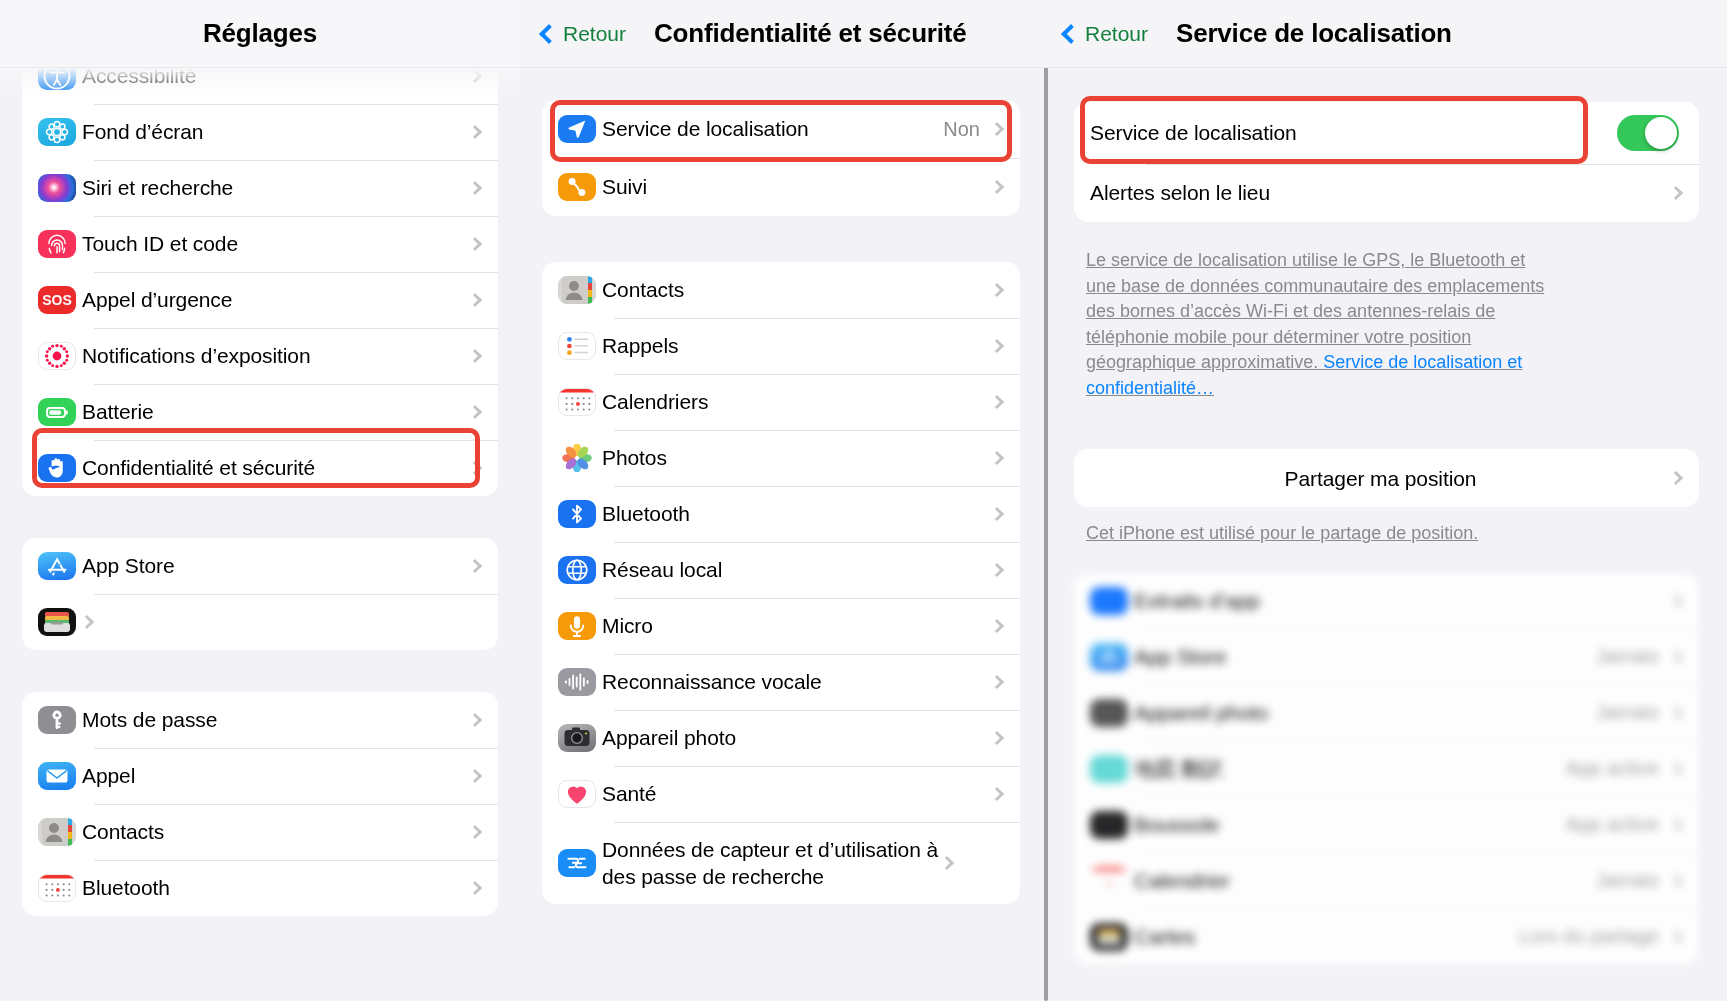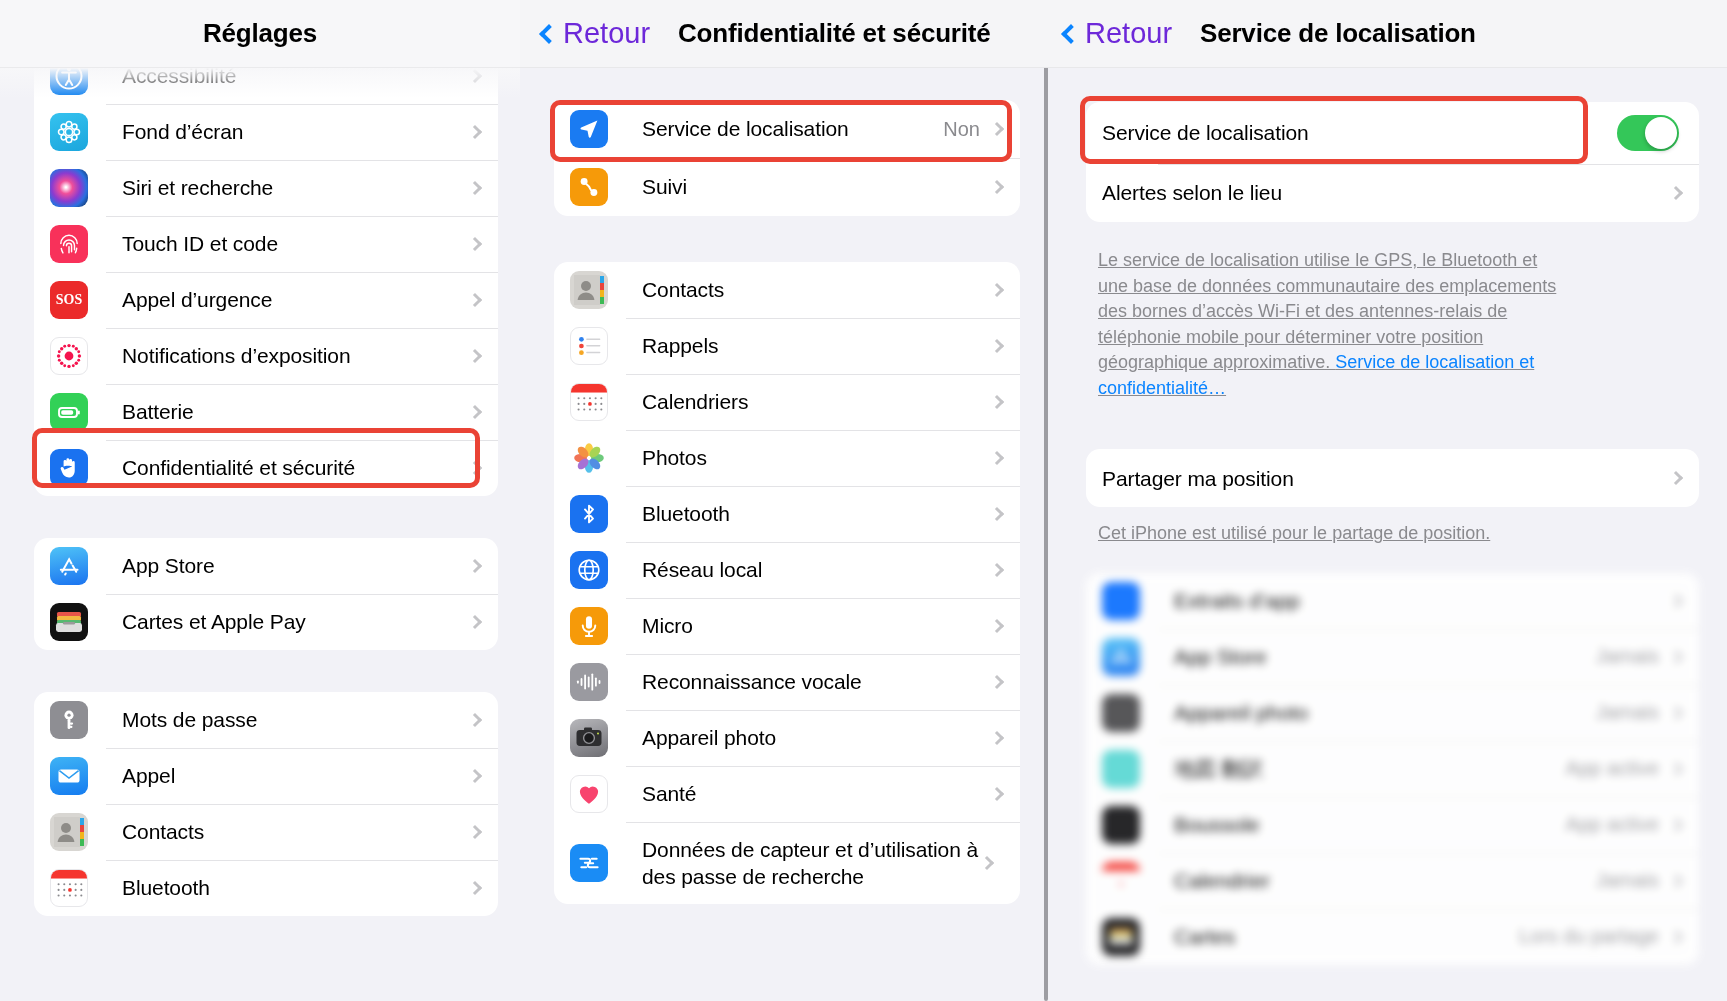--- a/index.html
+++ b/index.html
@@ -31,31 +31,31 @@
   .navbar.plain { background: #f5f5f7; }
   .nav-title {
     font-size: 26px; font-weight: bold; color: #000;
     letter-spacing: -.2px;
   }
   .nav-title.centered {
     position: absolute; left: 0; right: 0; text-align: center;
   }
   .back-btn {
     display: flex; align-items: center; gap: 5px;
-    color: #6d28d9; font-size: 29px; cursor: pointer;
+    color: #15803d; font-size: 21px; cursor: pointer;
     position: relative; z-index: 3;
   }
   .chev-back {
     display: inline-block; width: 14px; height: 14px;
     border-left: 4px solid #0a84ff; border-bottom: 4px solid #0a84ff;
     transform: rotate(45deg); margin-right: 2px;
   }
 
   
-  .scroll { height: calc(1001px - 68px); overflow: hidden; position: relative; padding-left: 12px; }
+  .scroll { height: calc(1001px - 68px); overflow: hidden; position: relative; }
   .group {
     background: #fff; border-radius: 14px; margin: 0 22px 26px 22px;
     overflow: hidden;
   }
   .group.flush-top { border-top-left-radius: 0; border-top-right-radius: 0; margin-top: 0; }
   .row {
     display: flex; align-items: center; min-height: 56px;
     padding: 0 14px 0 16px; position: relative; cursor: pointer;
   }
   .row + .row::before {
@@ -69,23 +69,23 @@
   .row-label.two-line { padding: 8px 0; }
   .row-value { font-size: 20px; color: #8a8a8e; margin-right: 12px; }
   .chev {
     width: 10px; height: 10px; flex: 0 0 auto;
     border-top: 3px solid #c4c4c7; border-right: 3px solid #c4c4c7;
     transform: rotate(45deg); margin-right: 4px;
   }
 
   
   .icon {
-    width: 38px; height: 38px; border-radius: 9px; margin-right: 34px;
+    width: 38px; height: 28px; border-radius: 9px; margin-right: 6px;
     flex: 0 0 auto; display: flex; align-items: center; justify-content: center;
-    overflow: hidden; position: relative; font-family: Liberation Serif, serif;
+    overflow: hidden; position: relative;
   }
   .icon svg { display: block; }
   .icon-label { font-size: 14px; font-weight: bold; color:#fff; }
 
   
   .footnote {
     font-size: 18px; line-height: 1.42; color: #8a8a8e;
     margin: 4px 30px 26px 34px;
     text-decoration: underline;
   }
@@ -253,21 +253,20 @@
         <div class="row">
           <div class="icon" style="background:#111;">
             <svg width="38" height="38" viewBox="0 0 38 38">
                 <rect x="7" y="9" width="24" height="5" rx="1.6" fill="#e8554a"></rect>
                 <rect x="7" y="13" width="24" height="5" rx="1.6" fill="#f4b942"></rect>
                 <rect x="7" y="17" width="24" height="5" rx="1.6" fill="#56b870"></rect>
                 <rect x="6" y="20" width="26" height="9" rx="2.4" fill="#dedede"></rect>
                 <rect x="13" y="19" width="12" height="2.6" rx="1.3" fill="#9a9a9a"></rect>
               </svg>
           </div>
-          <div class="row-label">Cartes et Apple Pay</div>
           <div class="chev"></div>
         </div>
       </div>
 
       <div class="group" style="margin-top:42px;">
         <div class="row">
           <div class="icon" style="background:#8e8e93;">
             <svg width="26" height="26" viewBox="0 0 24 24" fill="#fff">
                 <circle cx="12" cy="7.5" r="4.2"></circle>
                 <circle cx="12" cy="7.5" r="1.5" fill="#8e8e93"></circle>
@@ -553,21 +552,21 @@
         <div class="row" style="min-height:58px;">
           <div class="row-label">Alertes selon le lieu</div>
           <div class="chev"></div>
         </div>
       </div>
 
       <div class="footnote tight" style="margin-left:44px;margin-right:34px;max-width:470px;">
         <span>Le service de localisation utilise le GPS, le Bluetooth et une base de données communautaire des emplacements des bornes d’accès Wi-Fi et des antennes-relais de téléphonie mobile pour déterminer votre position géographique approximative. </span><span class="link">Service de localisation et confidentialité…</span>
       </div>
 
-      <div class="group" style="margin-top:48px;margin-left:32px;margin-right:28px;">
+      <div class="group" style="margin-top:48px;margin-left:32px;margin-right:28px;text-align:center;">
         <div class="row" style="min-height:58px;">
           <div class="row-label">Partager ma position</div>
           <div class="chev"></div>
         </div>
       </div>
 
       <div class="footnote" style="margin-left:44px;margin-top:-12px;">Cet iPhone est utilisé pour le partage de position.</div>
 
       <div class="group blurred" style="margin-top:22px;margin-left:32px;margin-right:28px;">
         <div class="row">

